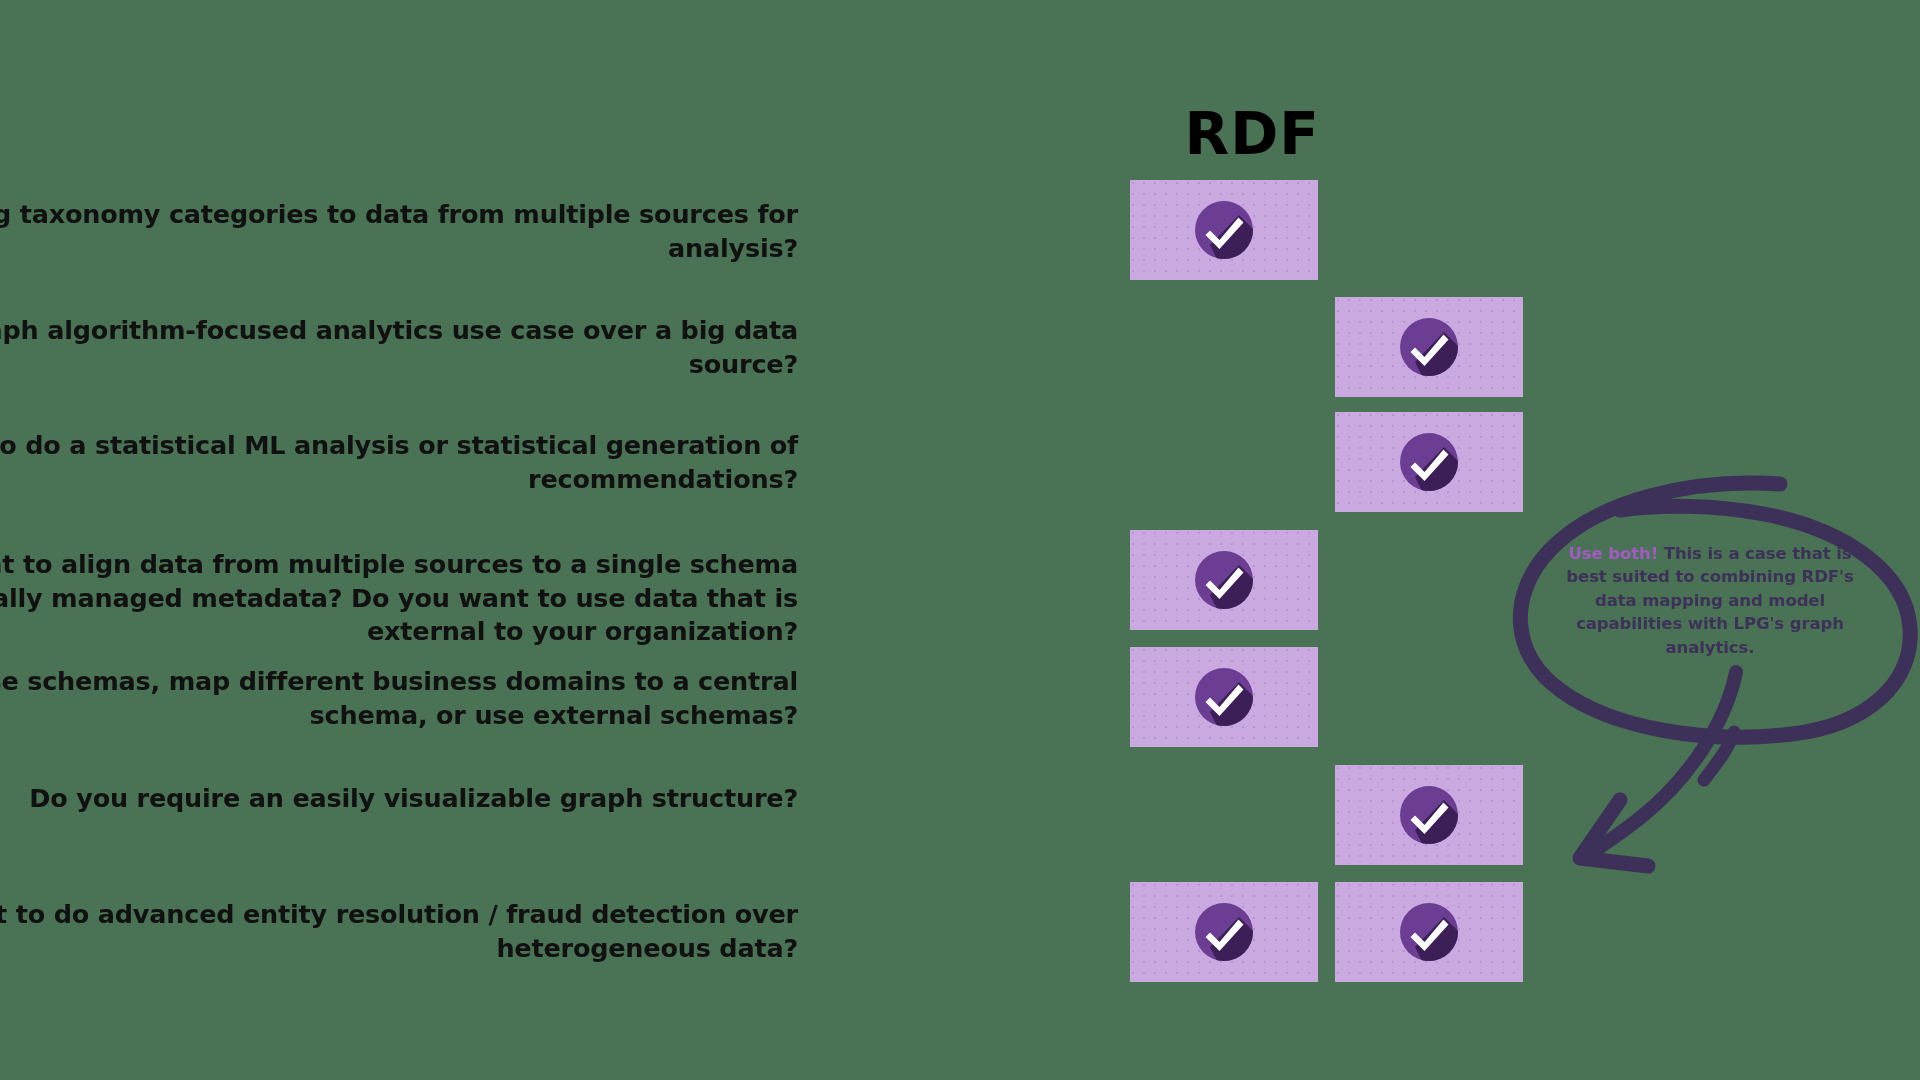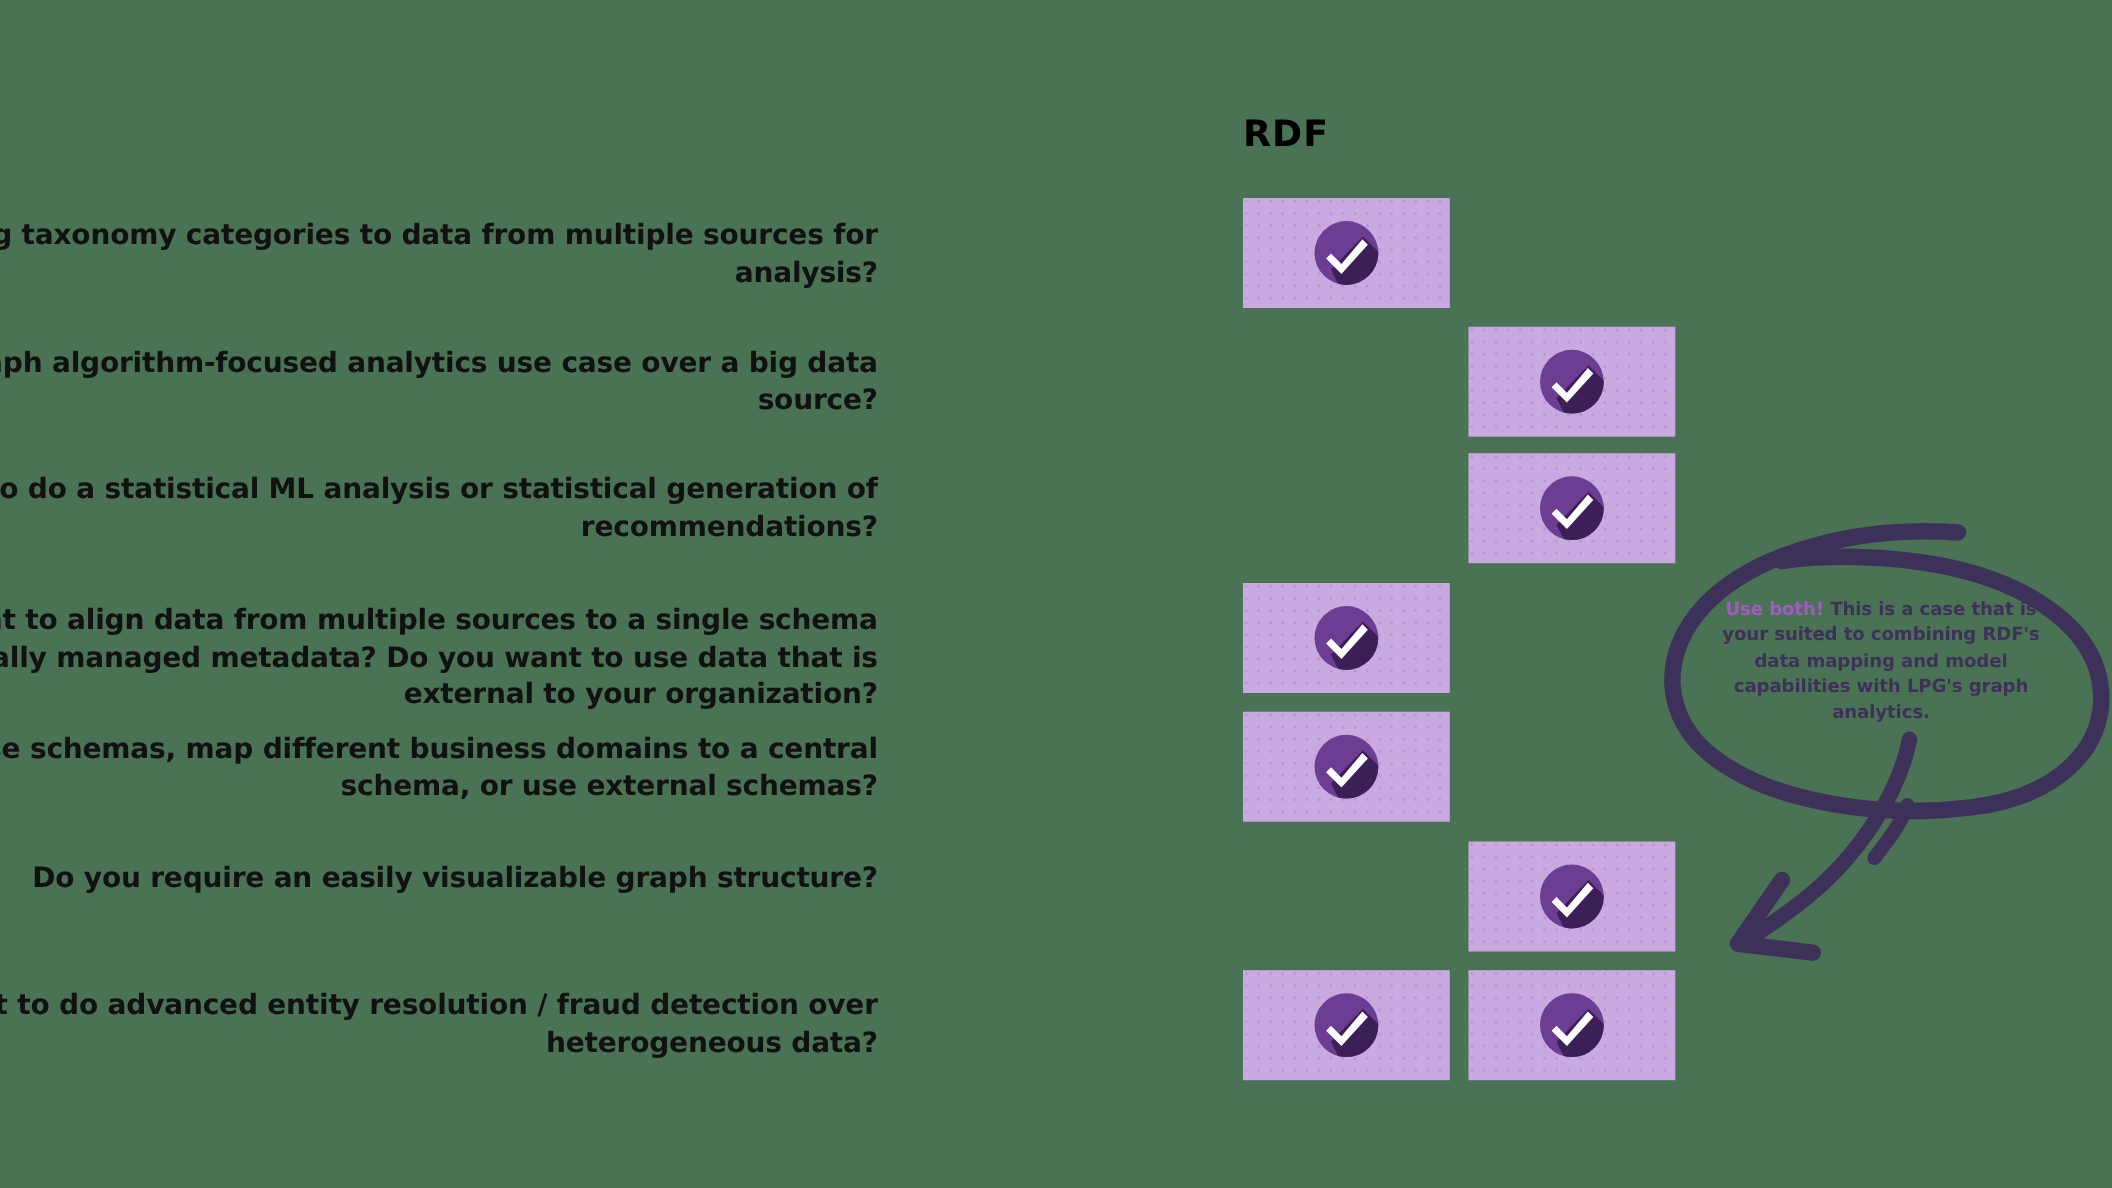--- a/index.html
+++ b/index.html
@@ -21,24 +21,24 @@
     left: 0; top: 0;
     width: 1920px;
     height: 1080px;
   }
 
   
   .col-header {
     position: absolute;
     font-family: "DejaVu Sans", sans-serif;
     font-weight: 900;
-    font-size: 33px;
+    font-size: 58px;
     letter-spacing: 1px;
     color: #000000;
-    text-align: left;
+    text-align: right;
     line-height: 1;
     user-select: none;
   }
   #hdr-rdf { left: 1130px; top: 105px; width: 190px; }
   #hdr-lpg { left: 1335px; top: 105px; width: 190px; }
 
   
   .question {
     position: absolute;
     right: 1122px;
@@ -268,21 +268,21 @@
       <path d="M 278 16
                C 190 10, 96 32, 48 82
                C 6 126, 8 186, 58 222
                C 112 262, 208 276, 290 266
                C 366 257, 412 214, 408 160
                C 404 104, 344 62, 262 46
                C 214 37, 158 36, 118 42" fill="none" stroke="#3e3159" stroke-width="15" stroke-linecap="round" stroke-linejoin="round"></path>
       <path d="M 232 264 C 226 282, 214 296, 202 312" fill="none" stroke="#3e3159" stroke-width="13" stroke-linecap="round"></path>
     </svg>
     <div id="annotation-text">
-      <span id="annotation-lead">Use both!</span><span id="annotation-body"> This is a case that is your suited to combining RDF's data mapping and model capabilities with LPG's graph analytics.</span>
+      <span id="annotation-lead">Use both!</span><span id="annotation-body"> This is a case that is best suited to combining RDF's data mapping and model capabilities with LPG's graph analytics.</span>
     </div>
   </div>
 
   <svg id="pointer-arrow" width="360" height="300" viewBox="0 0 360 300">
     <path d="M 196 12
              C 186 62, 150 118, 100 158
              C 82 172, 62 186, 46 196" fill="none" stroke="#3e3159" stroke-width="14" stroke-linecap="round" stroke-linejoin="round"></path>
     <path d="M 80 140 L 40 198 L 108 206" fill="none" stroke="#3e3159" stroke-width="15" stroke-linecap="round" stroke-linejoin="round"></path>
   </svg>
 

